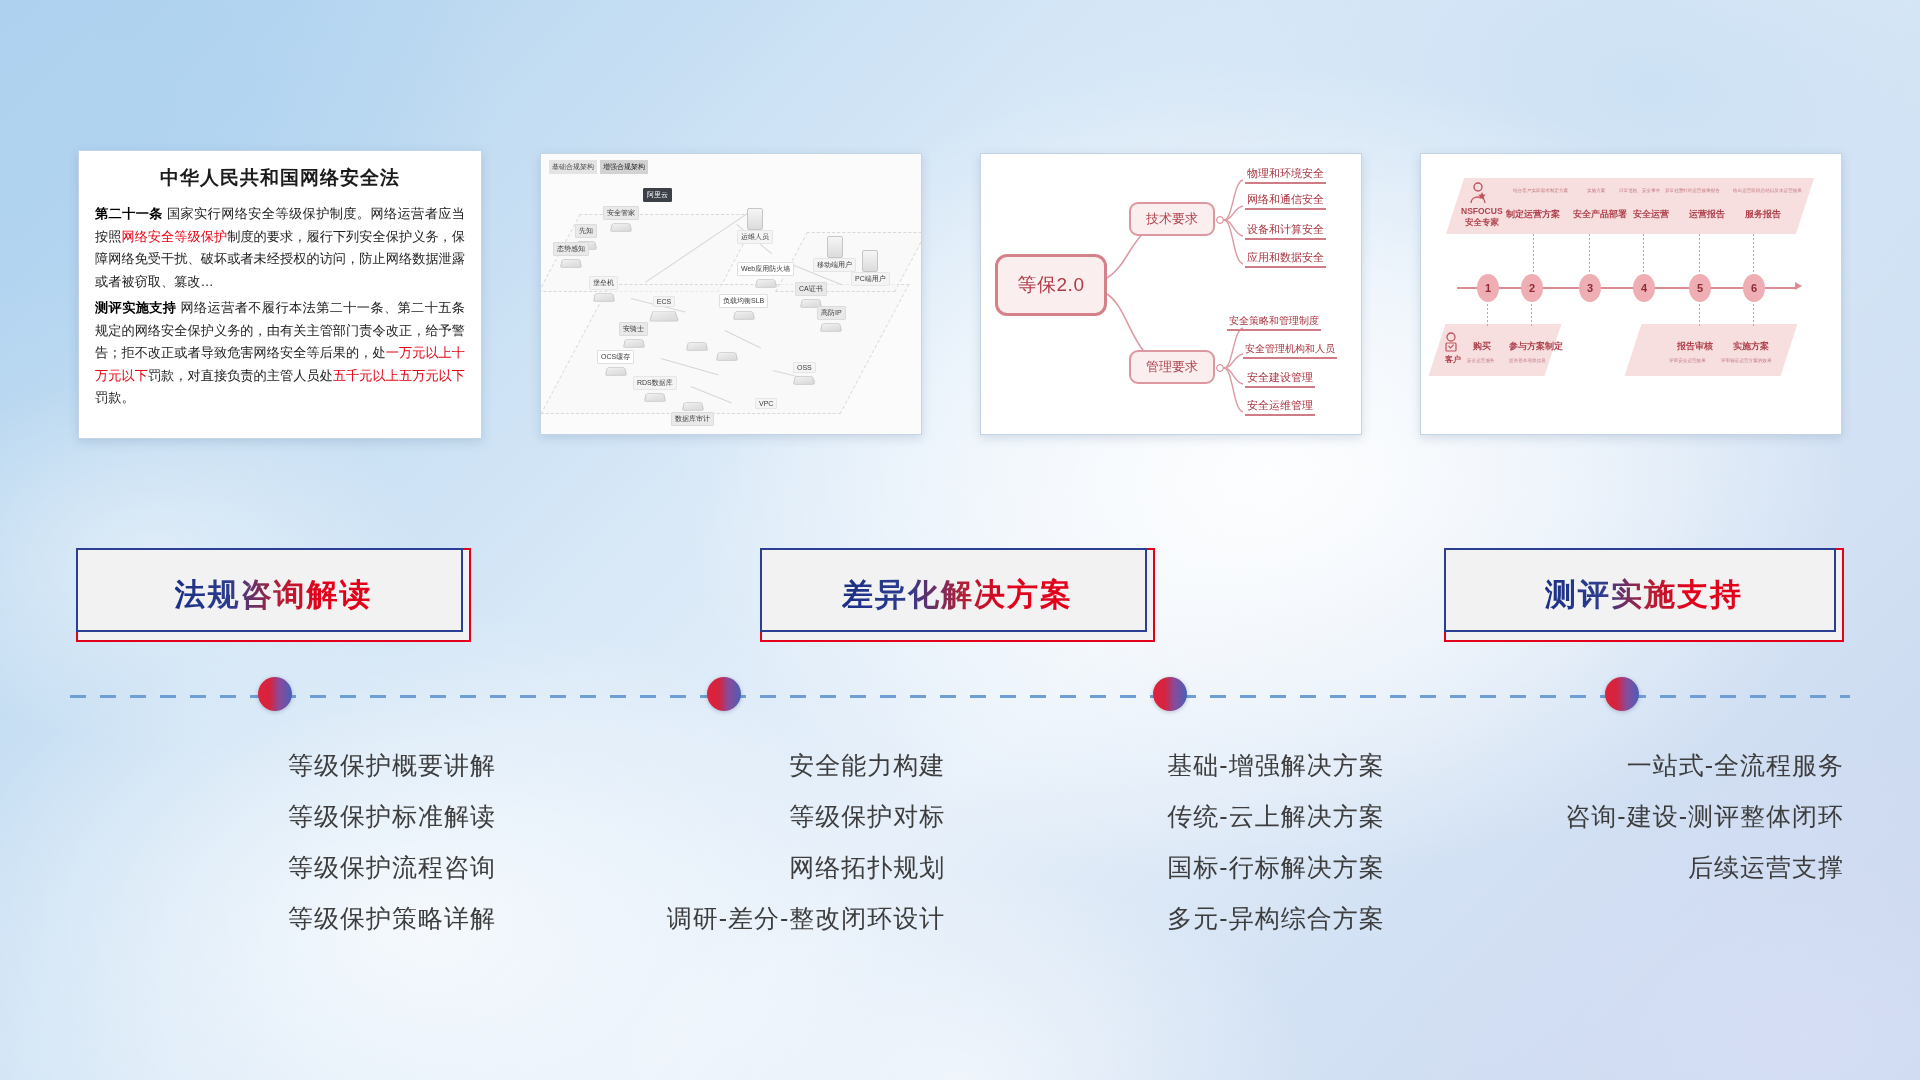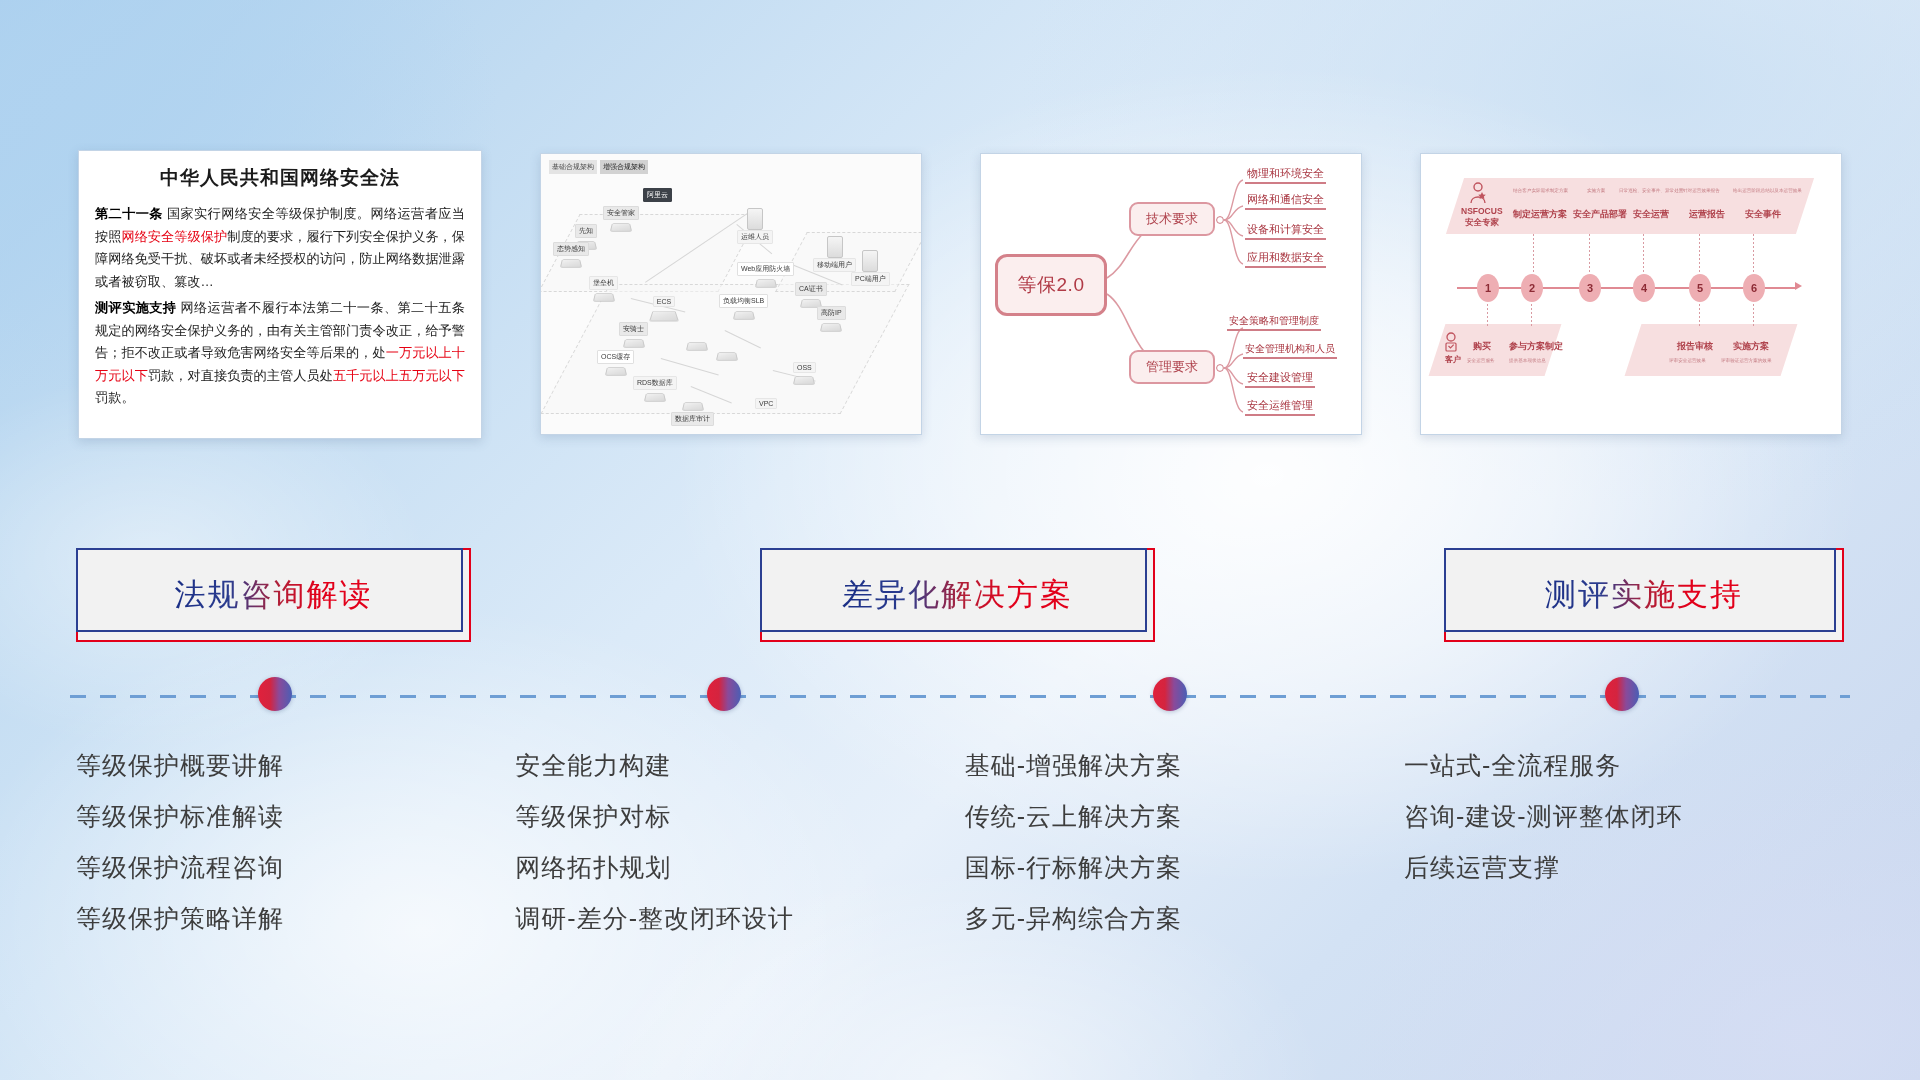--- a/index.html
+++ b/index.html
@@ -169,21 +169,21 @@
     position: absolute; left: -2px; top: -2px; right: 6px; bottom: 8px;
     border: 2px solid #2b3f92;
     pointer-events: none;
   }
   .hb-1 { width: 395px; height: 94px; }
   .hb-2 { width: 400px; height: 94px; }
   .hb-3 { width: 395px; height: 94px; }
   .hb-4 { width: 400px; height: 94px; }
   .head-text {
     position: relative; z-index: 2;
-    font-size: 31px; font-weight: normal; letter-spacing: 2px;
+    font-size: 31px; font-weight: bold; letter-spacing: 2px;
     background: linear-gradient(90deg, #1b2f86 0%, #2c3d8f 28%, #b02038 52%, #e2001a 72%, #e2001a 100%);
     -webkit-background-clip: text; background-clip: text;
     -webkit-text-fill-color: transparent; color: transparent;
     white-space: nowrap;
   }
 
   
   .timeline { position: absolute; top: 693px; left: 70px; width: 1780px; height: 6px; }
   .tl-line {
     position: absolute; top: 2px; left: 0; width: 100%; height: 3px;
@@ -194,21 +194,21 @@
     background: linear-gradient(90deg, #e0213c 0%, #d4243f 35%, #8a4a9a 62%, #4a5fb5 100%);
     box-shadow: 0 1px 4px rgba(40,60,110,0.28);
   }
 
   
   .lists-row {
     position: absolute; top: 740px; left: 76px;
     width: 1768px;
     display: flex; justify-content: space-between;
   }
-  .list-col { width: 420px; text-align: left; }
+  .list-col { width: 420px; text-align: right; }
   .list-col.c2 { width: 430px; }
   .list-col.c3 { width: 420px; }
   .list-col.c4 { width: 440px; }
   .list-item {
     font-size: 25px; color: #3d3d3d; line-height: 51px;
     letter-spacing: 1px; white-space: nowrap;
   }
 </style>
 </head>
 <body>
@@ -380,33 +380,33 @@
 
         <svg class="ns-person" style="left:48px; top:28px;" width="18" height="22" viewBox="0 0 18 22">
           <circle cx="9" cy="5" r="4" fill="none" stroke="#c0545e" stroke-width="1.4"></circle>
           <path d="M2 21 C2 13, 16 13, 16 21" fill="none" stroke="#c0545e" stroke-width="1.4"></path>
           <path d="M13 10 l1.2 2.4 2.6 .3 -1.9 1.8 .5 2.6 -2.4 -1.3 -2.4 1.3 .5 -2.6 -1.9 -1.8 2.6 -.3z" fill="#c0545e"></path>
         </svg>
         <div class="ns-lbl" style="left:40px; top:52px; font-size:8.5px;">NSFOCUS</div>
         <div class="ns-lbl" style="left:44px; top:63px; font-size:8.5px;">安全专家</div>
 
         <div class="ns-sub" style="left:92px; top:34px;">结合客户实际需求制定方案</div>
-        <div class="ns-lbl" style="left:92px; top:54px;">制定运营方案</div>
+        <div class="ns-lbl" style="left:85px; top:54px;">制定运营方案</div>
 
         <div class="ns-sub" style="left:166px; top:34px;">实施方案</div>
         <div class="ns-lbl" style="left:152px; top:54px;">安全产品部署</div>
 
         <div class="ns-sub" style="left:198px; top:34px;">日常巡检、安全事件、异常处置</div>
         <div class="ns-lbl" style="left:212px; top:54px;">安全运营</div>
 
         <div class="ns-sub" style="left:262px; top:34px;">针对运营效果报告</div>
         <div class="ns-lbl" style="left:268px; top:54px;">运营报告</div>
 
         <div class="ns-sub" style="left:312px; top:34px;">给出运营阶段总结以及本运营效果</div>
-        <div class="ns-lbl" style="left:324px; top:54px;">安全事件</div>
+        <div class="ns-lbl" style="left:324px; top:54px;">服务报告</div>
 
         <div class="ns-node" style="left:56px; top:120px;">1</div>
         <div class="ns-node" style="left:100px; top:120px;">2</div>
         <div class="ns-node" style="left:158px; top:120px;">3</div>
         <div class="ns-node" style="left:212px; top:120px;">4</div>
         <div class="ns-node" style="left:268px; top:120px;">5</div>
         <div class="ns-node" style="left:322px; top:120px;">6</div>
 
         <div class="ns-tick" style="left:112px; top:80px; height:38px;"></div>
         <div class="ns-tick" style="left:168px; top:80px; height:38px;"></div>

